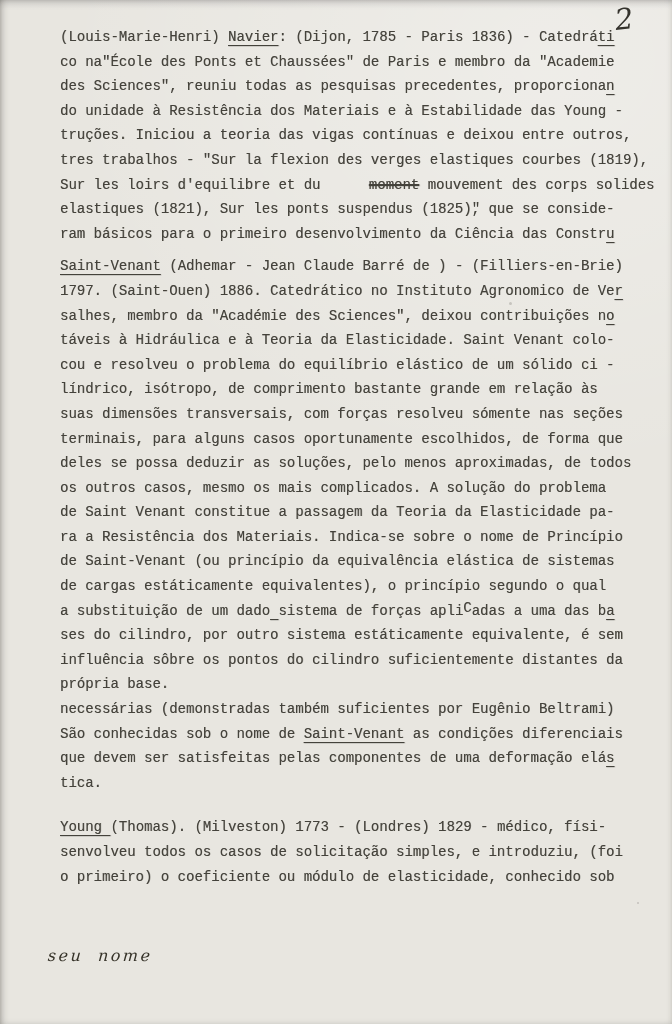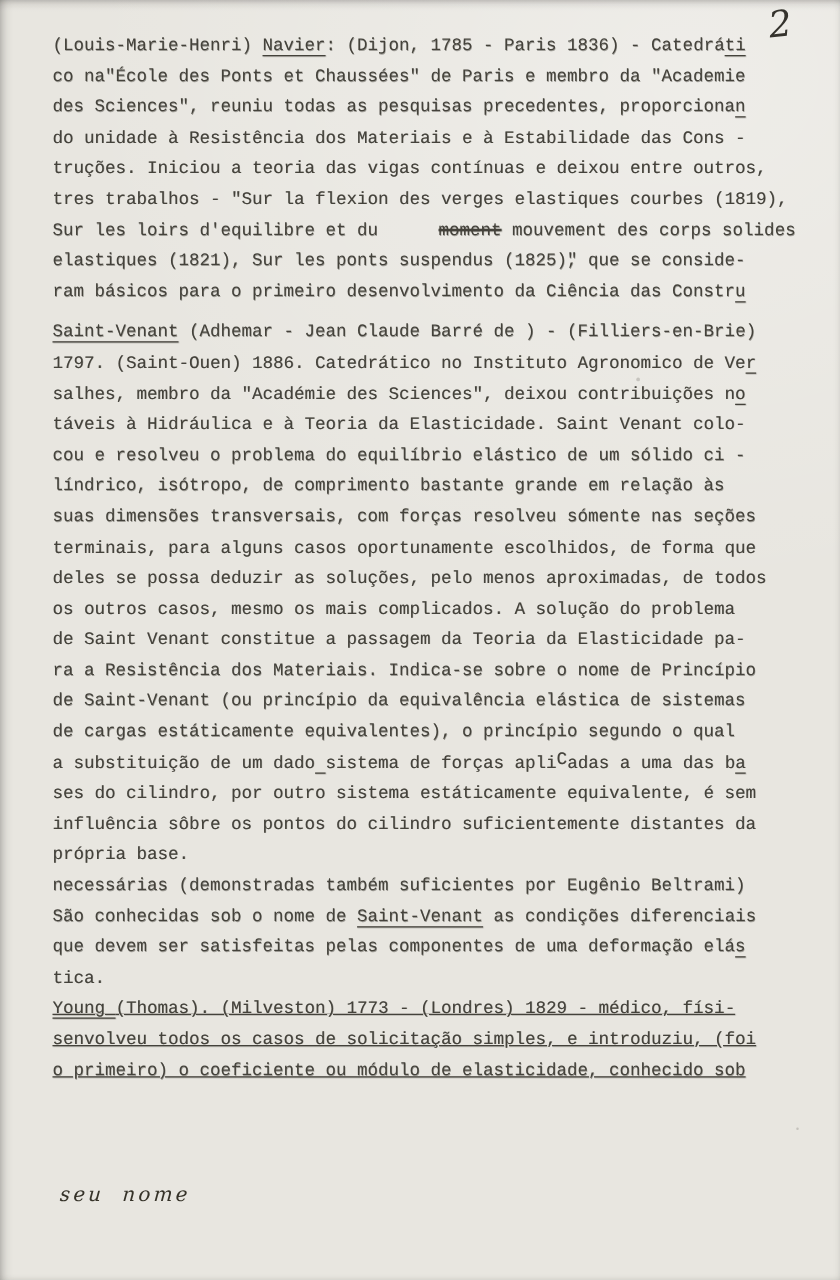--- a/index.html
+++ b/index.html
@@ -15,33 +15,33 @@
     box-shadow:
       inset 7px 0 9px -7px rgba(40,38,34,0.45),
       inset 0 6px 8px -6px rgba(40,38,34,0.35),
       inset -4px 0 8px -6px rgba(40,38,34,0.18),
       inset 0 -4px 8px -6px rgba(40,38,34,0.15);
     overflow:hidden;
     font-family:"Liberation Mono", monospace;
   }
   .doc{
     position:absolute;
-    left:42px;top:25px;
+    left:60px;top:25px;
     width:600px;
     color:var(--ink,#44423b);
   }
   .line{
     white-space:pre;
     font-size:14px;
     line-height:24.6px;
     letter-spacing:0px;
     text-shadow:0.4px 0.4px 0.5px rgba(68,66,59,0.45);
   }
   .paragraph[data-name="paragraph-saint-venant"]{margin-top:8px;}
-  .paragraph[data-name="paragraph-young"]{text-decoration:underline;}
+  .paragraph[data-name="paragraph-young"]{margin-top:20px;}
   .u{
     text-decoration:underline;
     text-underline-offset:3.5px;
     text-decoration-thickness:1.2px;
   }
   .strike{
     text-decoration:line-through;
     text-decoration-thickness:1.5px;
     padding-left:40px;
   }
@@ -85,21 +85,21 @@
 <body>
 
 <div class="page" data-name="scanned-page">
   <div class="page-number" data-name="page-number">2</div>
 
   <div class="doc" data-name="document-body">
       <div class="paragraph" data-name="paragraph-navier">
         <div class="line" data-name="text-line"><span data-name="text-segment">(Louis-Marie-Henri) </span><span class="u" data-name="underlined-segment">Navier</span><span data-name="text-segment">: (Dijon, 1785 - Paris 1836) - Catedrá</span><span class="u" data-name="underlined-segment">ti</span></div>
         <div class="line" data-name="text-line"><span data-name="text-segment">co na"École des Ponts et Chaussées" de Paris e membro da "Academie</span></div>
         <div class="line" data-name="text-line"><span data-name="text-segment">des Sciences", reuniu todas as pesquisas precedentes, proporciona</span><span class="u" data-name="underlined-segment">n</span></div>
-        <div class="line" data-name="text-line"><span data-name="text-segment">do unidade à Resistência dos Materiais e à Estabilidade das Cons -</span></div>
+        <div class="line" data-name="text-line"><span data-name="text-segment">do unidade à Resistência dos Materiais e à Estabilidade das Young -</span></div>
         <div class="line" data-name="text-line"><span data-name="text-segment">truções. Iniciou a teoria das vigas contínuas e deixou entre outros,</span></div>
         <div class="line" data-name="text-line"><span data-name="text-segment">tres trabalhos - "Sur la flexion des verges elastiques courbes (1819),</span></div>
         <div class="line" data-name="text-line"><span data-name="text-segment">Sur les loirs d'equilibre et du </span><span class="strike" data-name="struck-segment">moment</span><span data-name="text-segment"> mouvement des corps solides</span></div>
         <div class="line" data-name="text-line"><span data-name="text-segment">elastiques (1821), Sur les ponts suspendus (1825)</span><span class="ovr" data-name="overstruck-character"><span>"</span><span class="ovr-under">,</span></span><span data-name="text-segment"> que se conside-</span></div>
         <div class="line" data-name="text-line"><span data-name="text-segment">ram básicos para o primeiro desenvolvimento da Ciência das Constr</span><span class="u" data-name="underlined-segment">u</span></div>
       </div>
       <div class="paragraph" data-name="paragraph-saint-venant">
         <div class="line" data-name="text-line"><span class="u" data-name="underlined-segment">Saint-Venant</span><span data-name="text-segment"> (Adhemar - Jean Claude Barré de ) - (Filliers-en-Brie)</span></div>
         <div class="line" data-name="text-line"><span data-name="text-segment">1797. (Saint-Ouen) 1886. Catedrático no Instituto Agronomico de Ve</span><span class="u" data-name="underlined-segment">r</span></div>
         <div class="line" data-name="text-line"><span data-name="text-segment">salhes, membro da "Académie des Sciences", deixou contribuições n</span><span class="u" data-name="underlined-segment">o</span></div>

